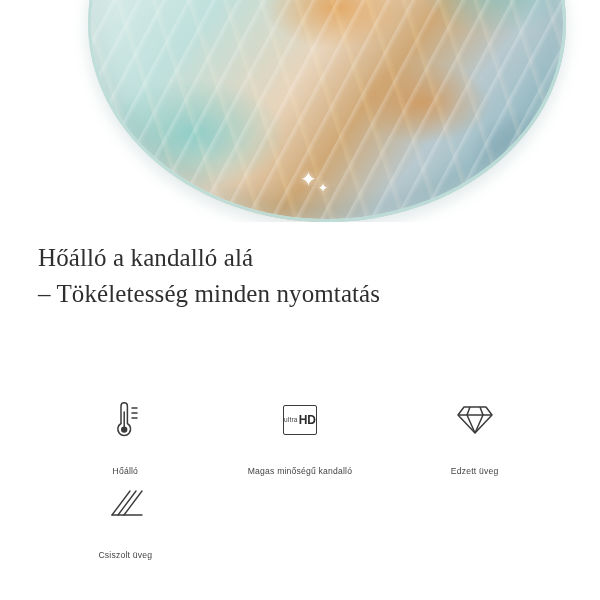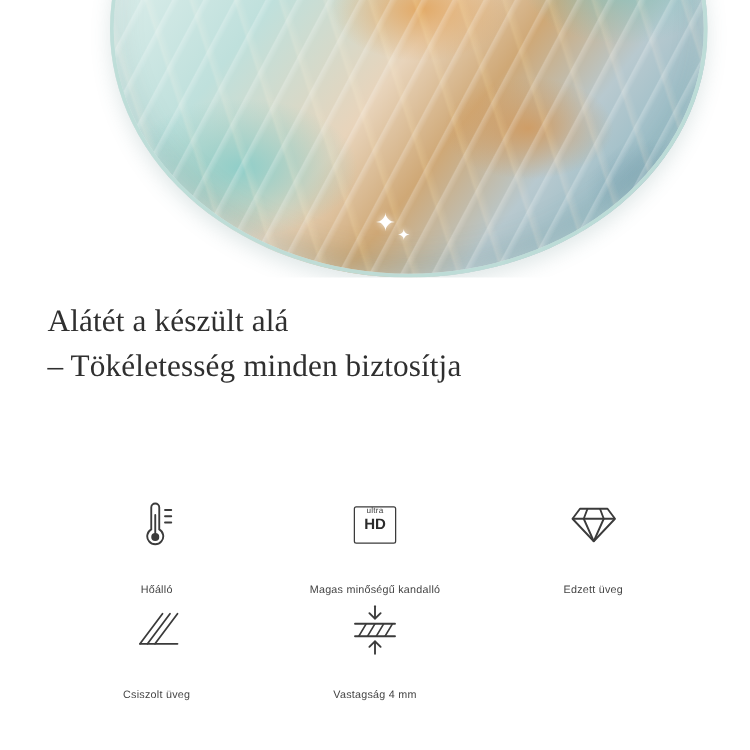--- a/index.html
+++ b/index.html
@@ -122,43 +122,43 @@
   .feature .caption {
     margin-top: 24px;
     font-size: 8.6px;
     color: #444;
     letter-spacing: .2px;
   }
   .hdbox {
     width: 34px; height: 30px;
     border: 1.6px solid #3b3b3b;
     border-radius: 2px;
-    display: flex; flex-direction: column;
-    align-items: center; justify-content: flex-start;
+    display: flex; flex-direction: row;
+    align-items: center; justify-content: space-between;
     line-height: 1;
   }
   .hdbox .u { font-size: 6.5px; color: #3b3b3b; letter-spacing: .2px; }
   .hdbox .h { font-size: 12px; font-weight: bold; color: #2b2b2b; }
 </style>
 </head>
 <body>
 
 <div class="page">
 
   <div class="hero">
     <div class="hero-disc"></div>
     <div class="hero-edge"></div>
     <span class="sparkle s1">✦</span>
     <span class="sparkle s2">✦</span>
   </div>
 
   <div class="content">
     <h1 class="headline">
-      <span>Alátét a készült alá</span>
-      <span class="l2">– Tökéletesség minden biztosítja</span>
+      <span>Hőálló a kandalló alá</span>
+      <span class="l2">– Tökéletesség minden nyomtatás</span>
     </h1>
   </div>
 
   <div class="features">
 
     <div class="feature">
       <span class="glyph">
         <svg width="34" height="40" viewBox="0 0 34 40" fill="none" stroke="#3b3b3b" stroke-width="1.5" stroke-linecap="round">
           <path d="M13 6a3.2 3.2 0 0 1 6.4 0v17.5a6.4 6.4 0 1 1-6.4 0z"></path>
           <circle cx="16.2" cy="29.6" r="3.2" fill="#3b3b3b" stroke="none"></circle>
@@ -197,29 +197,15 @@
         <svg width="38" height="34" viewBox="0 0 38 34" fill="none" stroke="#3b3b3b" stroke-width="1.4" stroke-linecap="round">
           <path d="M6 28L24 4"></path>
           <path d="M12 28L30 4"></path>
           <path d="M18 28L36 4"></path>
           <path d="M6 28h30"></path>
         </svg>
       </span>
       <span class="caption">Csiszolt üveg</span>
     </div>
 
-    <div class="feature">
-      <span class="glyph">
-        <svg width="40" height="42" viewBox="0 0 40 42" fill="none" stroke="#3b3b3b" stroke-width="1.5" stroke-linecap="round">
-          <path d="M20 2v9"></path>
-          <path d="M15.5 7.5L20 12l4.5-4.5"></path>
-          <path d="M4 16h32"></path>
-          <path d="M4 26h32"></path>
-          <path d="M7 26l6-10M14 26l6-10M21 26l6-10M28 26l6-10" stroke-width="1.2"></path>
-          <path d="M20 40v-9"></path>
-          <path d="M15.5 34.5L20 30l4.5 4.5"></path>
-        </svg>
-      </span>
-      <span class="caption">Vastagság 4 mm</span>
-    </div>
 
   </div>
 </div>
 
 </body></html>

